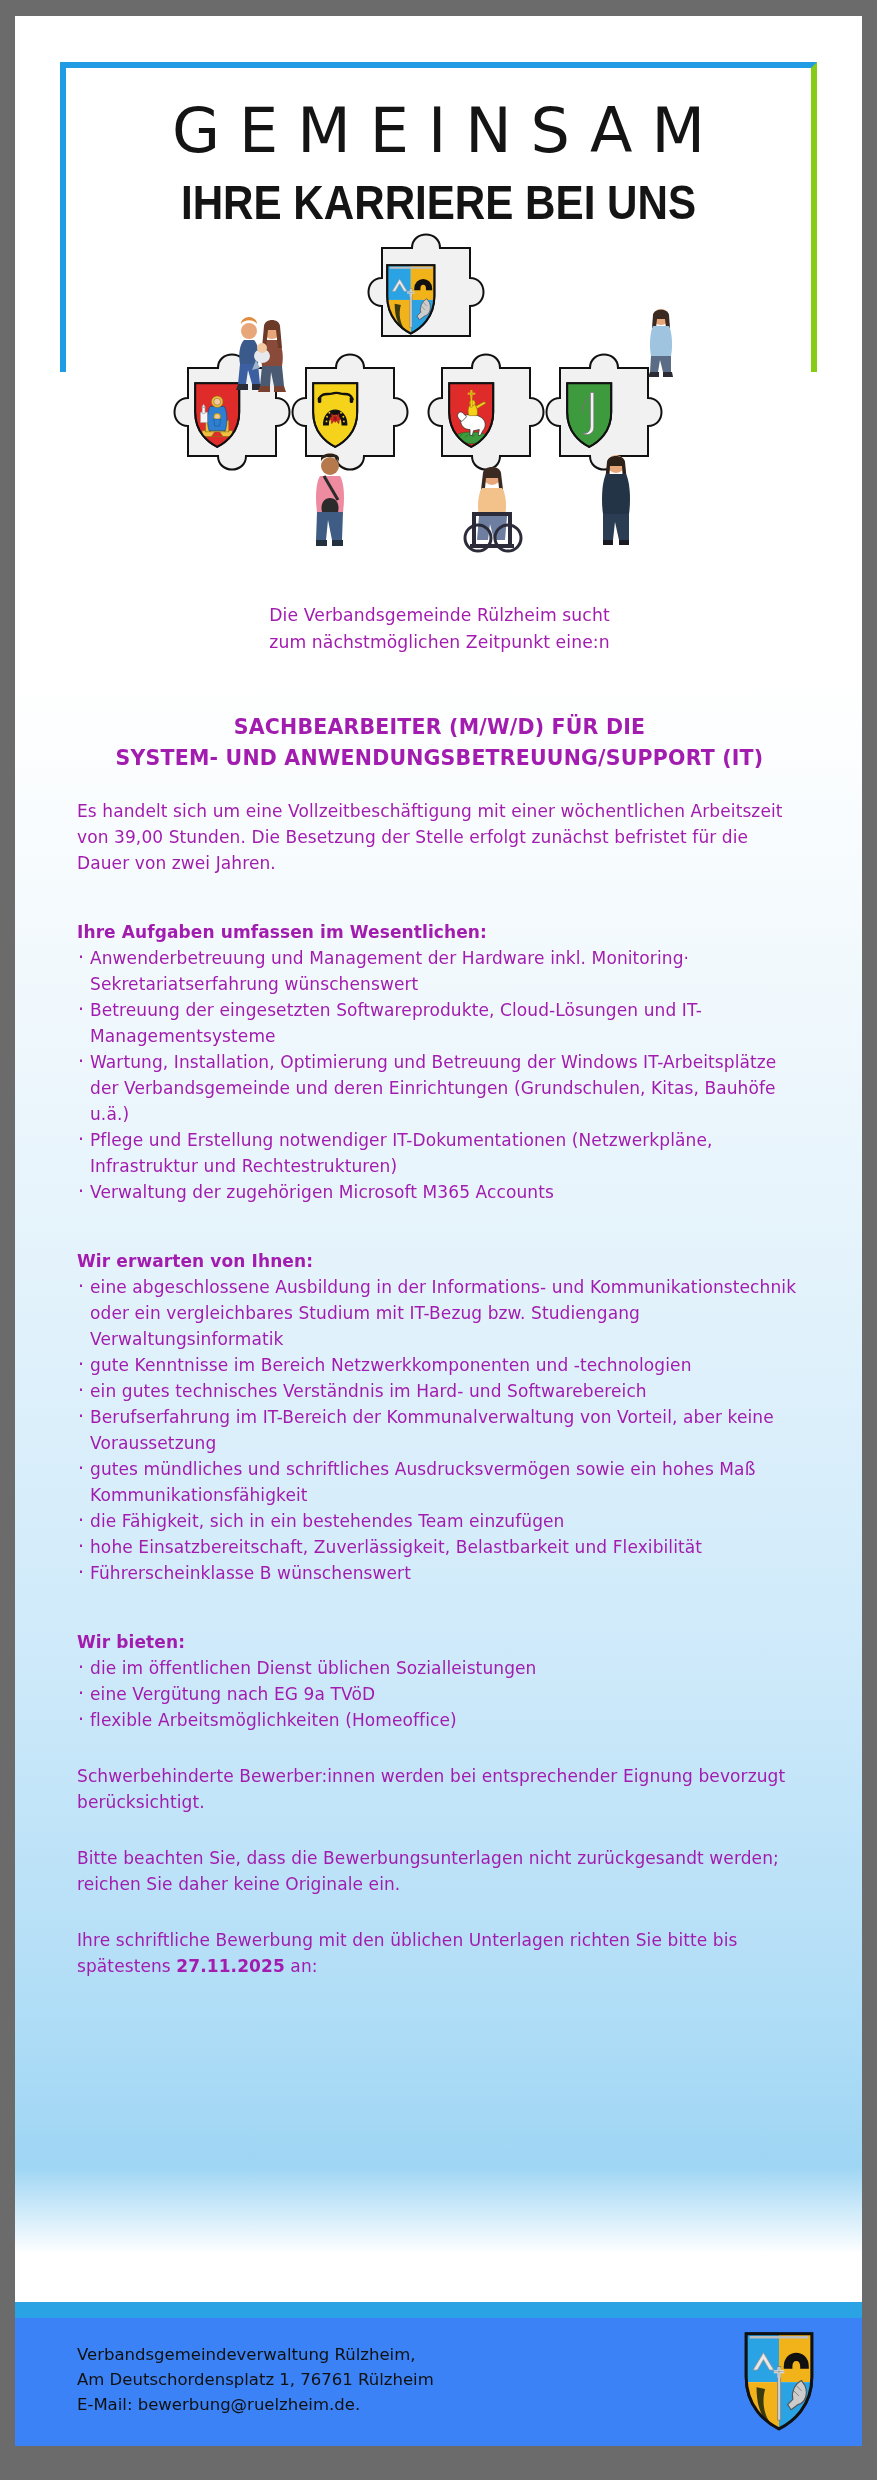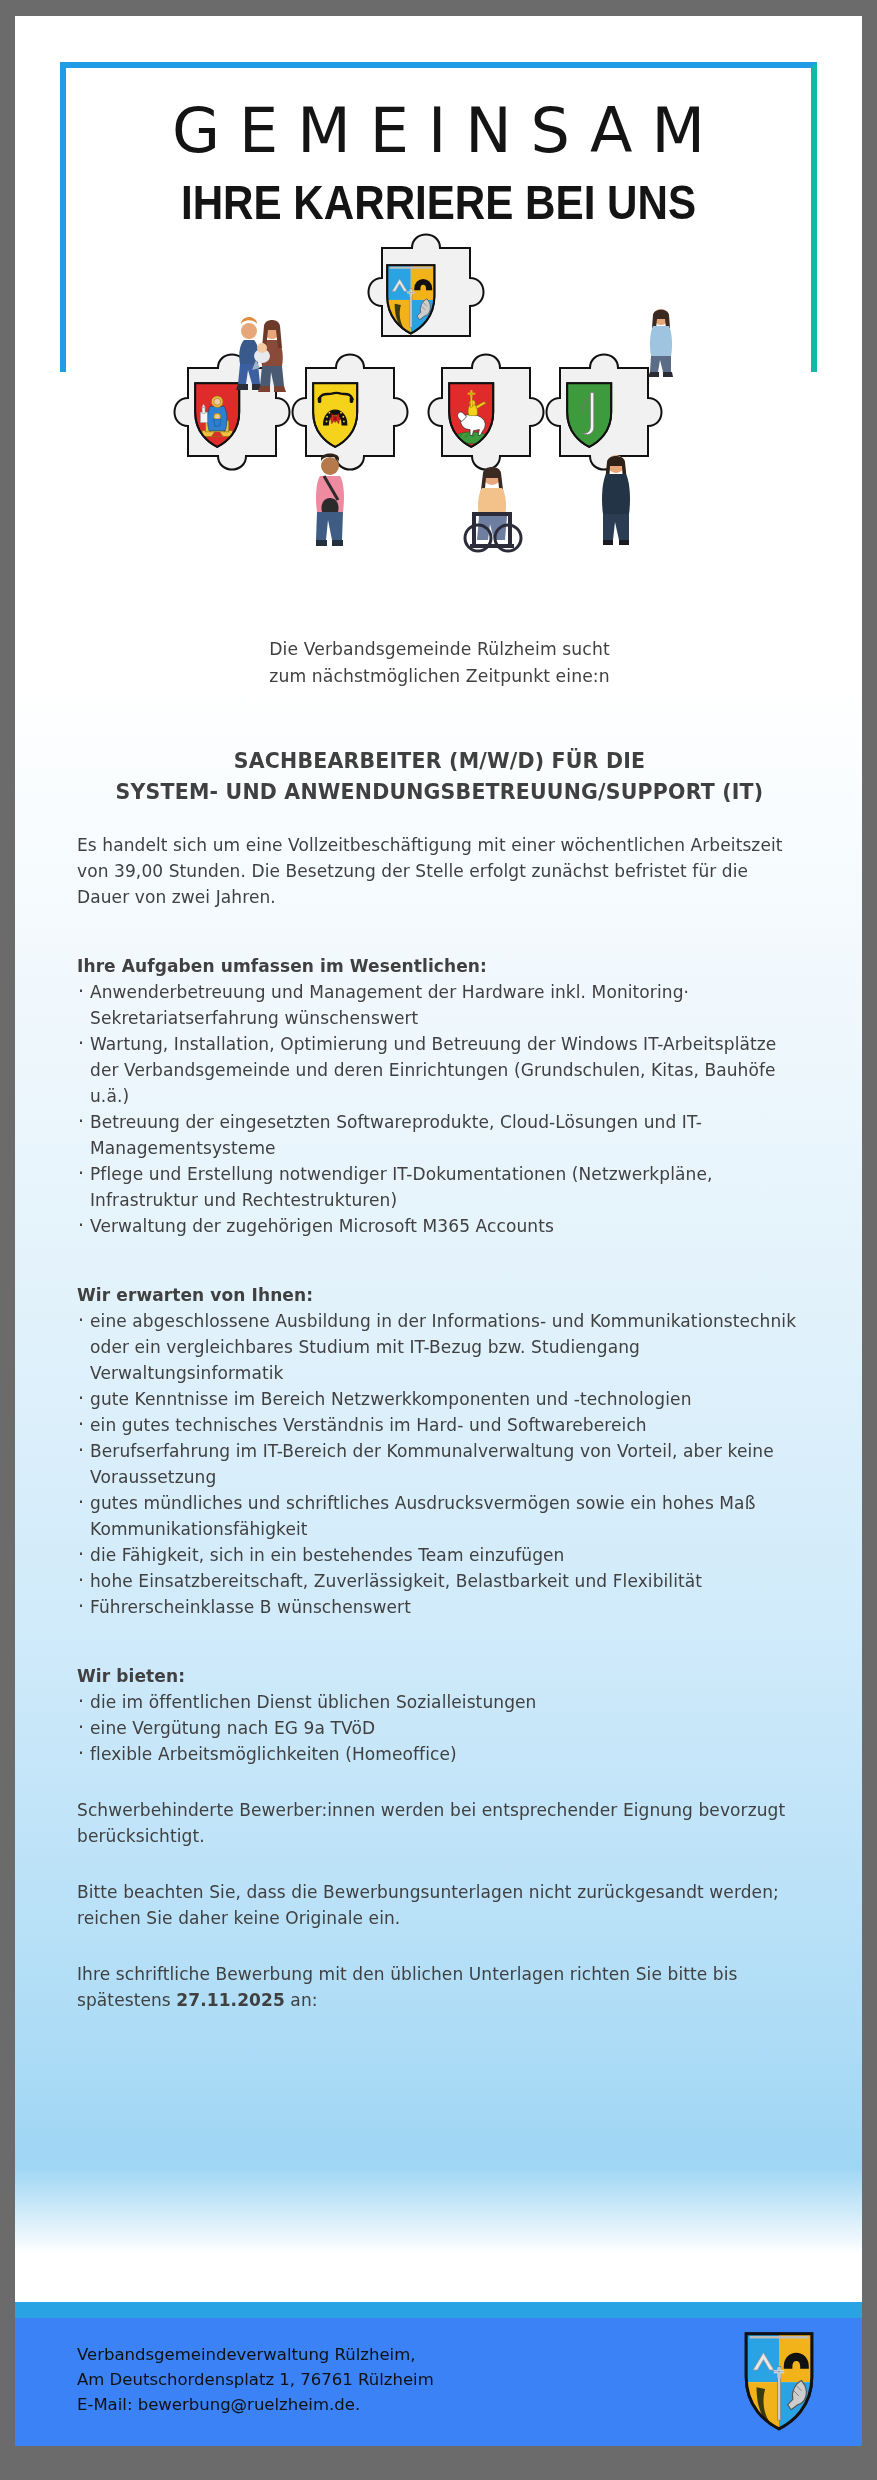--- a/index.html
+++ b/index.html
@@ -50,21 +50,21 @@
 
   
   .header {
     position: absolute;
     left: 45px;
     top: 46px;
     width: 757px;
     height: 310px;
     border-left: 6px solid #1f9ce4;
     border-top: 6px solid #1f9ce4;
-    border-right: 6px solid #14b8a6;
+    border-right: 6px solid #84cc16;
     box-sizing: border-box;
   }
   .title-main {
     position: absolute;
     left: 0; right: 0;
     top: 32px;
     text-align: center;
     font-family: "DejaVu Sans", sans-serif;
     font-weight: 400;
     font-size: 62px;
@@ -94,23 +94,23 @@
     top: 170px;
     width: 760px;
     height: 430px;
   }
   .puzzle-area svg { display:block; }
 
   
   .content {
     position: absolute;
     left: 62px;
-    top: 620px;
+    top: 586px;
     width: 725px;
-    color: #404040;
+    color: #a21caf;
     font-size: 16.5px;
     line-height: 25.5px;
     letter-spacing: 0.1px;
   }
   .intro {
     text-align: center;
     font-size: 17.2px;
     line-height: 27px;
   }
   .job-title {
@@ -518,22 +518,22 @@
         <div>SACHBEARBEITER (M/W/D) FÜR DIE</div>
         <div>SYSTEM- UND ANWENDUNGSBETREUUNG/SUPPORT (IT)</div>
       </div>
 
       <div class="para">Es handelt sich um eine Vollzeitbeschäftigung mit einer wöchentlichen Arbeitszeit von 39,00 Stunden. Die Besetzung der Stelle erfolgt zunächst befristet für die Dauer von zwei Jahren.</div>
 
       <div class="sec">
         <div class="sec-head">Ihre Aufgaben umfassen im Wesentlichen:</div>
         <ul class="bullets">
           <li>Anwenderbetreuung und Management der Hardware inkl. Monitoring· Sekretariatserfahrung wünschenswert</li>
+          <li>Betreuung der eingesetzten Softwareprodukte, Cloud-Lösungen und IT-Managementsysteme</li>
           <li>Wartung, Installation, Optimierung und Betreuung der Windows IT-Arbeitsplätze der Verbandsgemeinde und deren Einrichtungen (Grundschulen, Kitas, Bauhöfe u.ä.)</li>
-          <li>Betreuung der eingesetzten Softwareprodukte, Cloud-Lösungen und IT-Managementsysteme</li>
           <li>Pflege und Erstellung notwendiger IT-Dokumentationen (Netzwerkpläne, Infrastruktur und Rechtestrukturen)</li>
           <li>Verwaltung der zugehörigen Microsoft M365 Accounts</li>
         </ul>
       </div>
 
       <div class="sec">
         <div class="sec-head">Wir erwarten von Ihnen:</div>
         <ul class="bullets">
           <li>eine abgeschlossene Ausbildung in der Informations- und Kommunikationstechnik oder ein vergleichbares Studium mit IT-Bezug bzw. Studiengang Verwaltungsinformatik</li>
           <li>gute Kenntnisse im Bereich Netzwerkkomponenten und -technologien</li>

